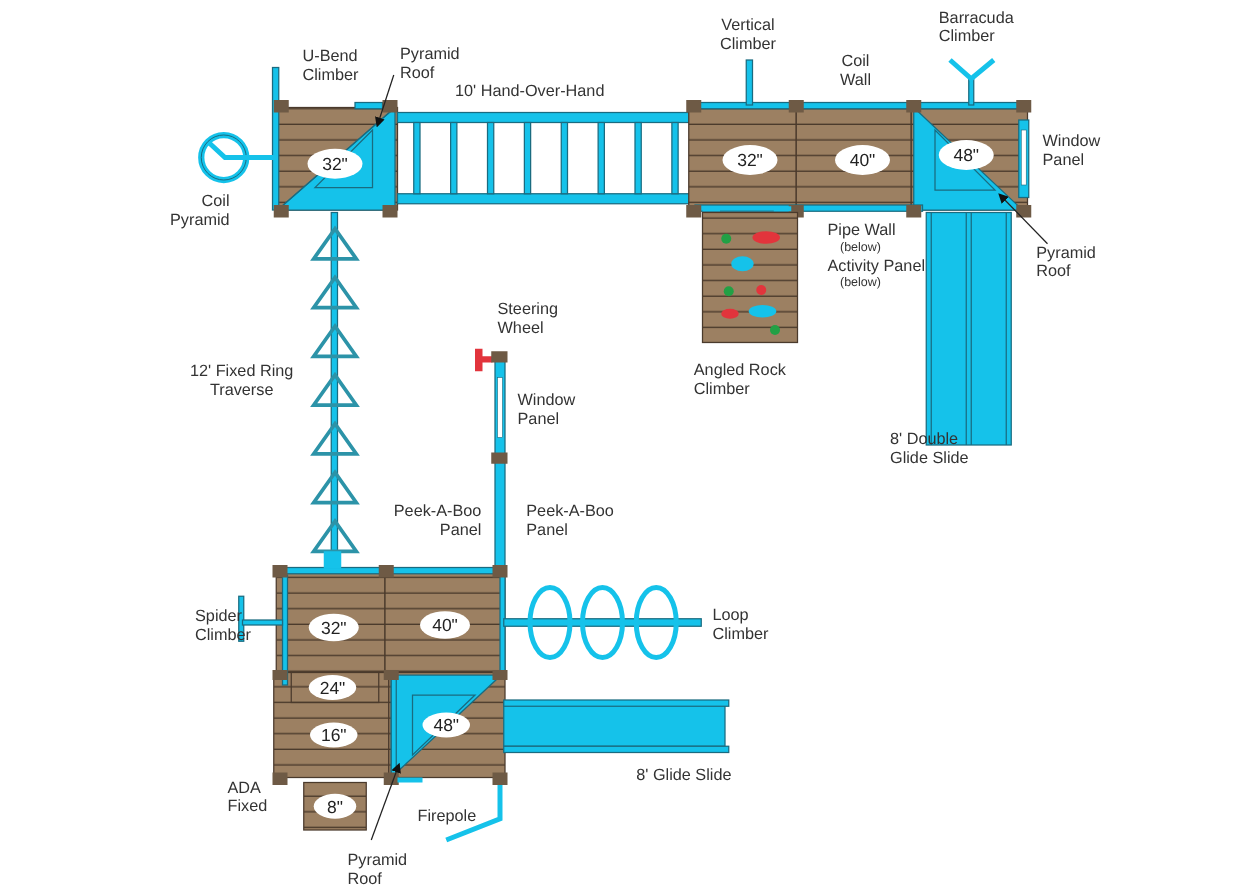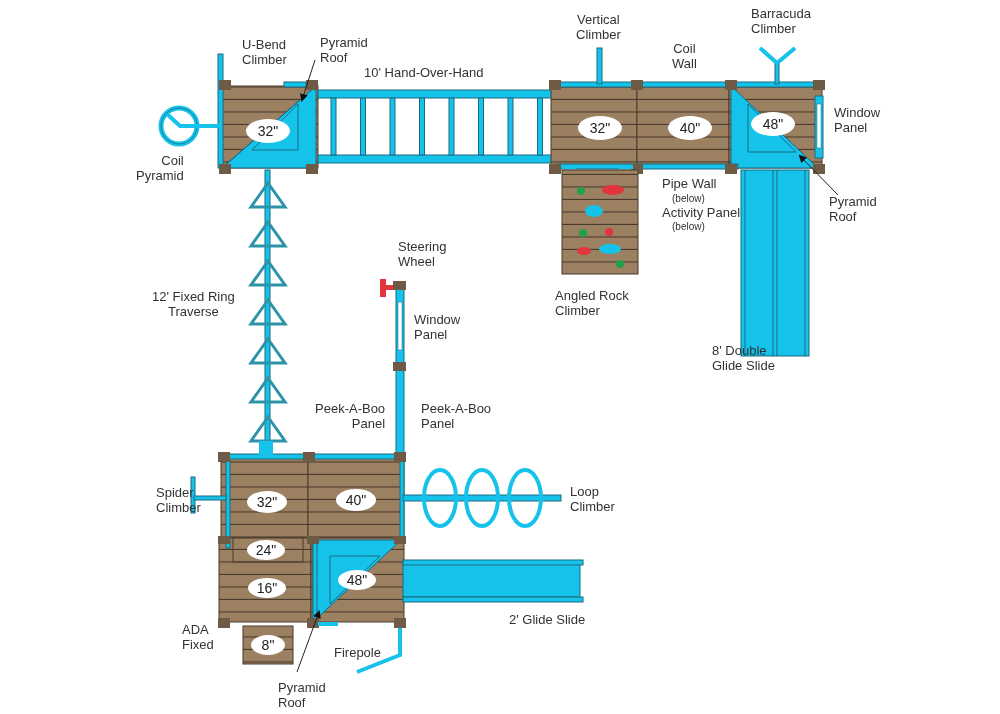--- a/index.html
+++ b/index.html
@@ -230,18 +230,18 @@
 <div class="lbl" style="left:414px;top:312px;">Window
 Panel</div>
 <div class="lbl r" style="left:315px;top:401px;">Peek-A-Boo
 Panel</div>
 <div class="lbl" style="left:421px;top:401px;">Peek-A-Boo
 Panel</div>
 <div class="lbl" style="left:135px;top:485px;margin-left:21px;">Spider
 Climber</div>
 <div class="lbl" style="left:570px;top:484px;">Loop
 Climber</div>
-<div class="lbl" style="left:509px;top:612px;">2' Glide Slide</div>
+<div class="lbl" style="left:509px;top:612px;">8' Glide Slide</div>
 <div class="lbl" style="left:182px;top:622px;">ADA
 Fixed</div>
 <div class="lbl" style="left:334px;top:645px;">Firepole</div>
 <div class="lbl" style="left:278px;top:680px;">Pyramid
 Roof</div>
 
 </body></html>

